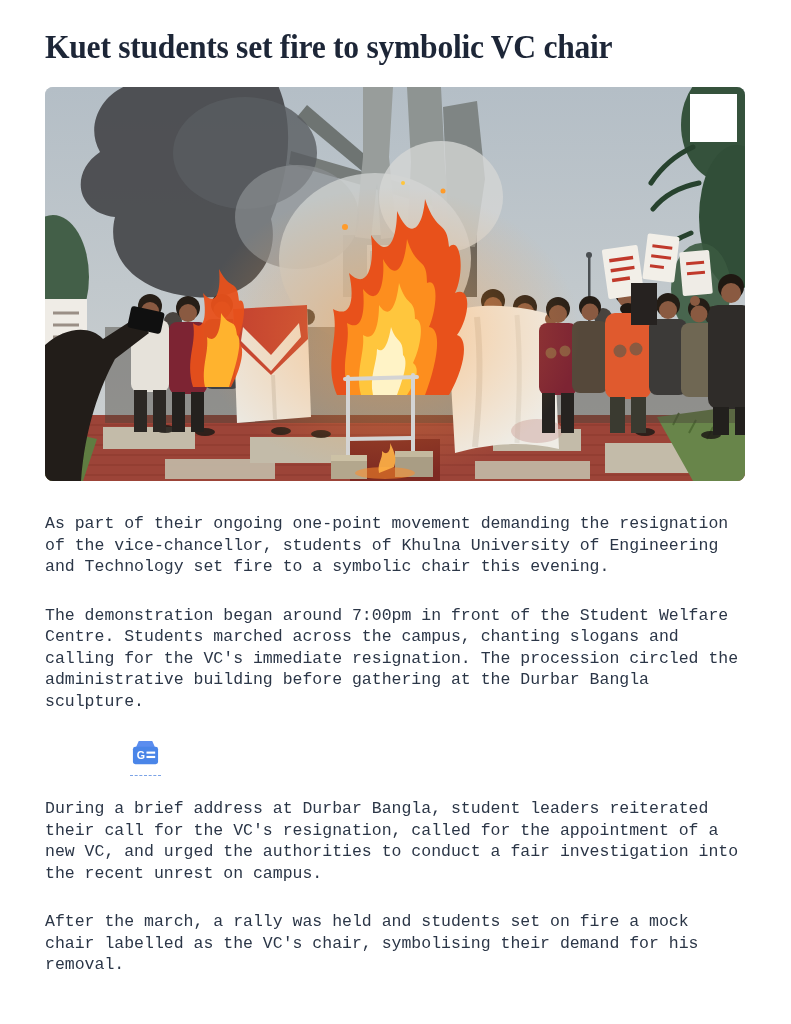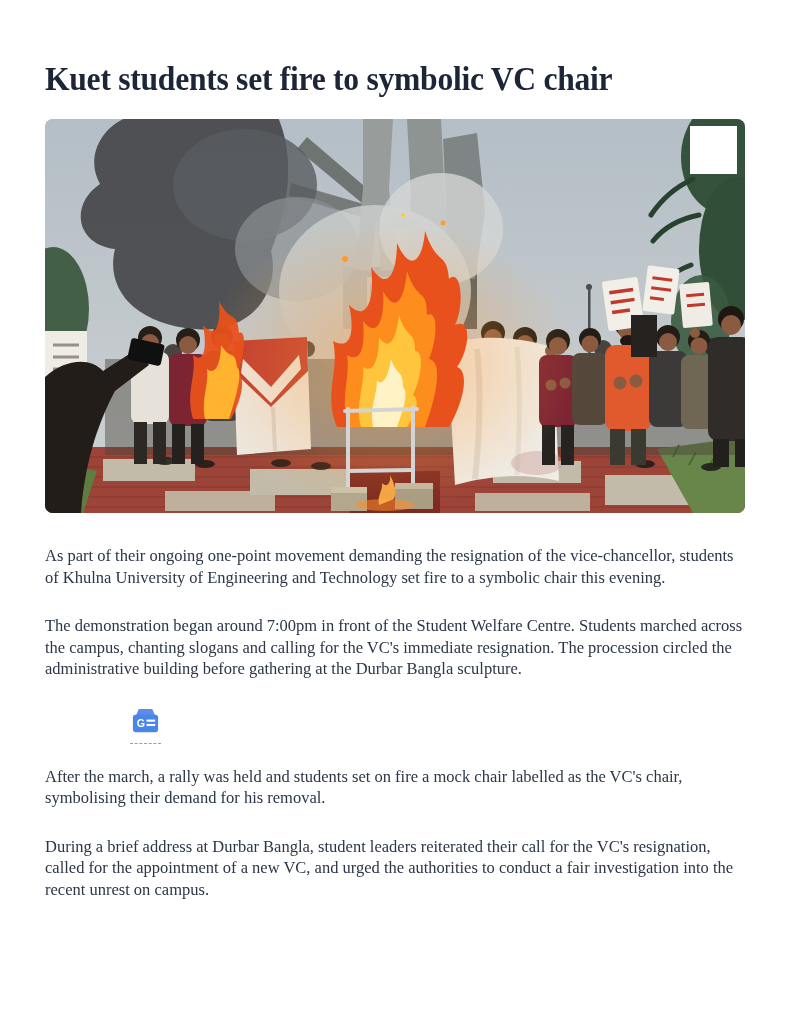--- a/index.html
+++ b/index.html
@@ -1,40 +1,40 @@
 <!DOCTYPE html>
 <html><head>
 <meta charset="utf-8">
 <style>
   html,body{margin:0;padding:0;background:#ffffff;}
   .page{
     width:791px;height:1024px;margin:0 auto;background:#ffffff;
     position:relative;overflow:hidden;
     font-family:"Liberation Serif","DejaVu Serif",serif;
   }
-  .content{padding:60px 46px 0 45px;}
+  .content{padding:28px 46px 0 45px;}
   h1.headline{
     margin:0 0 22px 0;
     font-size:34px;font-weight:bold;line-height:1.1;
     color:#1d2637;letter-spacing:-0.3px;
     transform:scaleX(.93);transform-origin:left center;width:750px;
     white-space:nowrap;
   }
   figure.photo-figure{margin:0 0 32px 0;}
   .photo-frame{
     width:700px;height:394px;border-radius:8px;overflow:hidden;
     position:relative;background:#c4cacc;
   }
   .photo-frame svg{display:block;}
   figcaption.photo-caption{
     margin-top:9px;font-size:11px;color:#5a6778;letter-spacing:.2px;
   }
   p.body-para{
     margin:0 0 27px 0;width:700px;
-    font-size:16.5px;line-height:21.5px;color:#2b3647;
+    font-size:16.5px;line-height:21.5px;color:#2b3647;font-family:Liberation Mono, monospace;
   }
   .gn-row{margin:6px 0 22px 85px;}
   .gn-link{
     display:inline-flex;align-items:center;gap:14px;
     text-decoration:none;cursor:pointer;
     border-bottom:1.5px dashed #7ba3e6;padding-bottom:7px;
   }
   .gn-icon{width:31px;height:29px;flex:0 0 auto;display:inline-block;}
   .gn-text{font-size:17px;color:#4a7cd0;}
 </style>
@@ -328,17 +328,17 @@
             <polygon points="9,2 23,2 26,9 6,9" fill="#5b8def"></polygon>
             <rect x="3" y="8" width="26" height="18" rx="2.5" fill="#4a85e8"></rect>
             <text x="7" y="21" font-size="11" font-weight="bold" fill="#ffffff" font-family="Liberation Sans, sans-serif">G</text>
             <rect x="17" y="13" width="9" height="2.2" fill="#ffffff"></rect>
             <rect x="17" y="17.5" width="9" height="2.2" fill="#ffffff"></rect>
           </svg>
         </span>
       </a>
     </div>
 
+    <p class="body-para">During a brief address at Durbar Bangla, student leaders reiterated their call for the VC's resignation, called for the appointment of a new VC, and urged the authorities to conduct a fair investigation into the recent unrest on campus.</p>
     <p class="body-para">After the march, a rally was held and students set on fire a mock chair labelled as the VC's chair, symbolising their demand for his removal.</p>
-    <p class="body-para">During a brief address at Durbar Bangla, student leaders reiterated their call for the VC's resignation, called for the appointment of a new VC, and urged the authorities to conduct a fair investigation into the recent unrest on campus.</p>
 
   </div>
 </div>
 
 </body></html>

